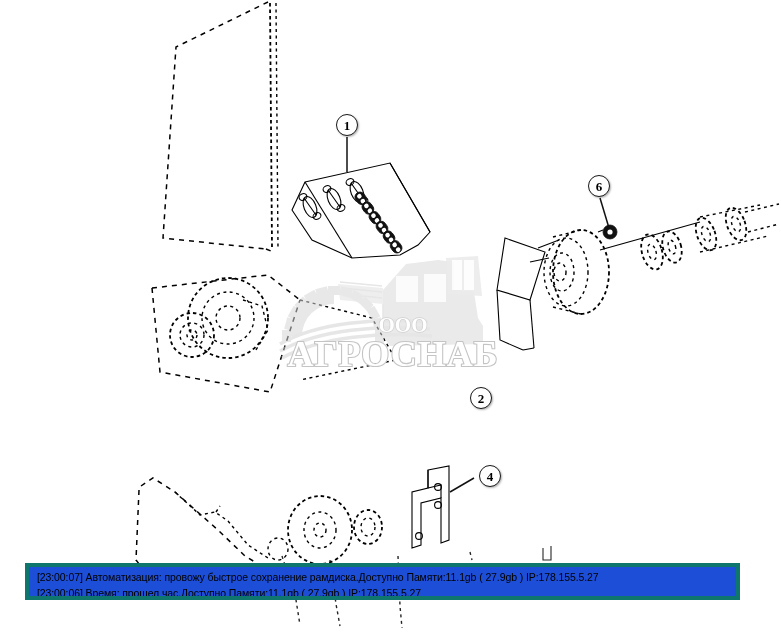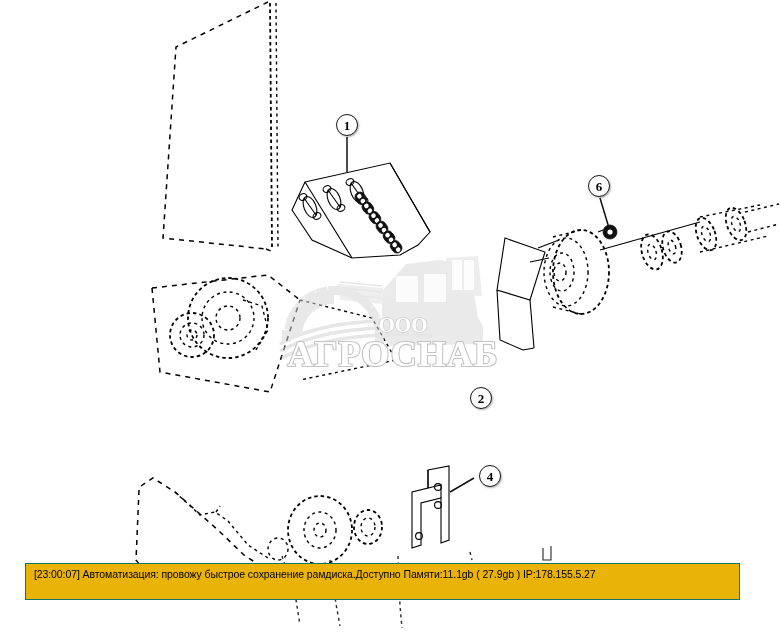--- a/index.html
+++ b/index.html
@@ -56,22 +56,22 @@
     box-sizing: border-box;
   }
 
   
   #log-console {
     position: absolute;
     left: 25px;
     top: 563px;
     width: 715px;
     height: 37px;
-    background: #eab308;
-    border: 1px solid #0f766e;
+    background: #1d4ed8;
+    border: 4px solid #0f766e;
     box-sizing: border-box;
     padding: 2px 0 0 8px;
     overflow: hidden;
   }
   .log-line {
     font-family: "Liberation Sans", sans-serif;
     font-size: 10.5px;
     line-height: 16px;
     color: #000000;
     white-space: nowrap;
@@ -330,15 +330,19 @@
   </div>
   <div class="callout" style="left:479px; top:465px;">
     <span>4</span>
   </div>
 
   <div id="log-console">
     <div class="log-line">
       <span class="log-time">[23:00:07]</span>
       <span class="log-msg">Автоматизация: провожу быстрое сохранение рамдиска.Доступно Памяти:11.1gb  ( 27.9gb ) IP:178.155.5.27</span>
     </div>
+    <div class="log-line">
+      <span class="log-time">[23:00:06]</span>
+      <span class="log-msg">Время: прошел час.Доступно Памяти:11.1gb  ( 27.9gb ) IP:178.155.5.27</span>
+    </div>
   </div>
 
 </div>
 
 </body></html>

